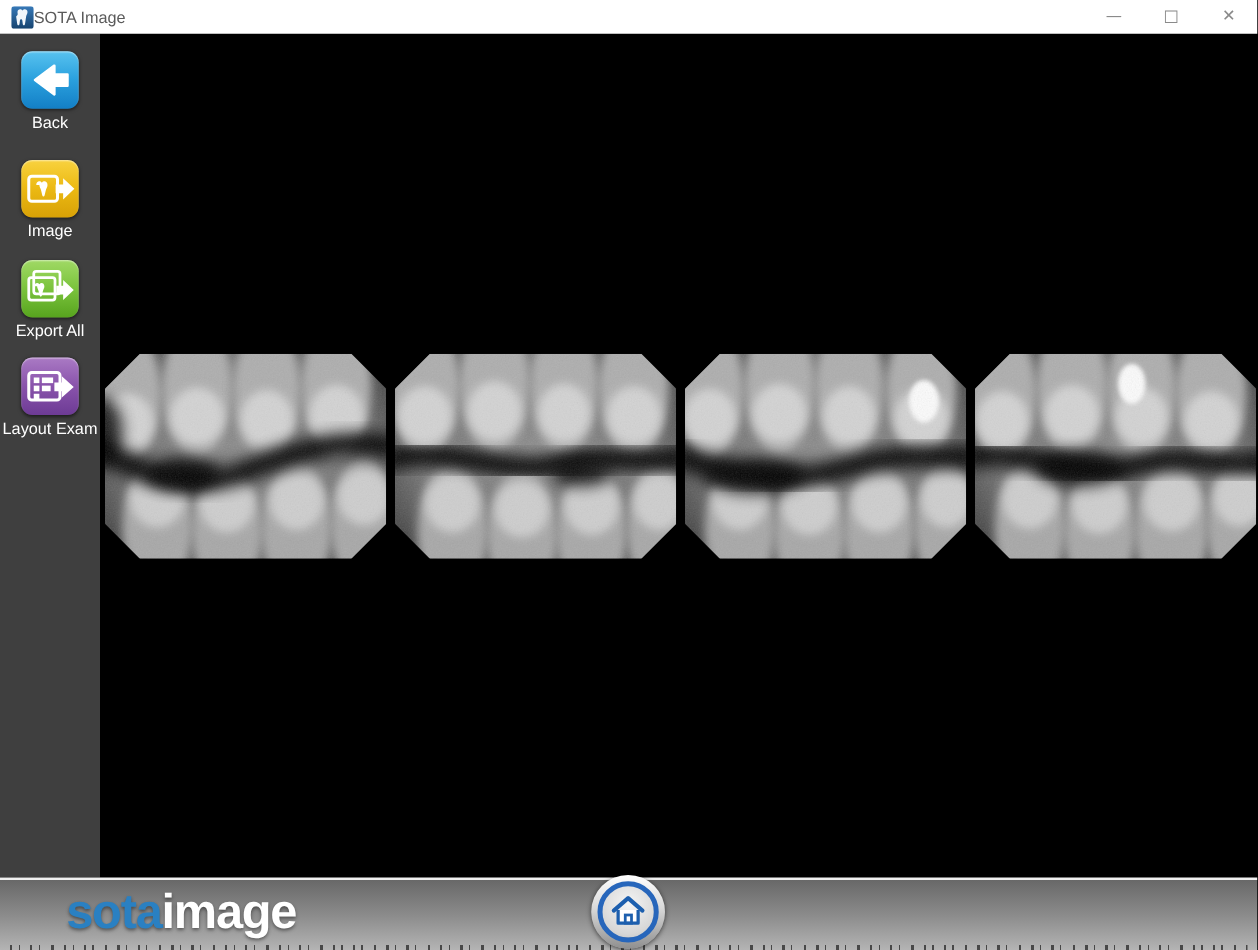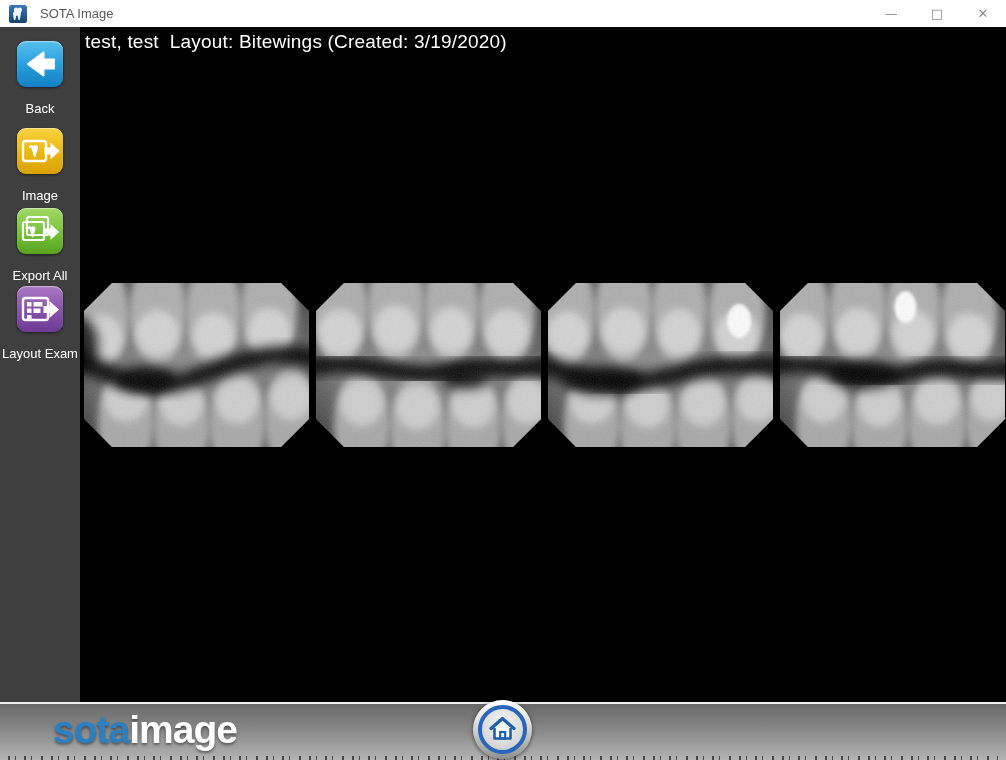--- a/index.html
+++ b/index.html
@@ -4,33 +4,33 @@
 <style>
   * { margin:0; padding:0; box-sizing:border-box; }
   html,body { width:1006px; height:760px; overflow:hidden; background:#000;
     font-family:"Liberation Sans", sans-serif; }
   .window { position:relative; width:1006px; height:760px; background:#000; }
 
   
   .titlebar { position:absolute; top:0; left:0; width:1006px; height:27px;
     background:#ffffff; display:flex; align-items:center; z-index:10; }
   .app-icon { width:18px; height:18px; margin-left:9px; display:block; }
-  .app-title { margin-left:13px; font-size:13px; color:#5a5a5a; }
+  .app-title { margin-left:0; font-size:13px; color:#5a5a5a; }
   .win-controls { margin-left:auto; display:flex; height:100%; }
   .win-btn { width:46px; height:27px; display:flex; align-items:center; justify-content:center;
     color:#8a8a8a; font-size:13px; cursor:default; font-family:"DejaVu Sans", sans-serif; }
 
   
   .app-body { position:absolute; top:27px; left:0; width:1006px; height:675px; display:flex; }
   .sidebar { position:relative; width:80px; height:100%; background:#3f3f3f; flex:0 0 80px; }
   .side-item { position:absolute; left:0; width:80px; text-align:center; cursor:pointer; }
   .side-icon { width:46px; height:46px; margin:0 auto; border-radius:9px; position:relative;
     box-shadow: inset 0 1px 1px rgba(255,255,255,.45), 0 1px 3px rgba(0,0,0,.55); }
   .side-icon svg { position:absolute; inset:0; }
-  .side-label { margin-top:14px; font-size:13px; color:#ffffff; }
+  .side-label { margin-top:3px; font-size:13px; color:#ffffff; }
 
   .main { position:relative; flex:1; background:#000; overflow:hidden; }
   .main-header { position:absolute; top:4px; left:5px; color:#ffffff; font-size:19px;
     white-space:pre; letter-spacing:.2px; }
 
   .xray-row { position:absolute; top:256px; left:4px; display:flex; gap:7px; }
   .xray { width:225px; height:164px; background:#000; cursor:pointer;
     clip-path: polygon(28px 0, calc(100% - 28px) 0, 100% 28px, 100% calc(100% - 28px),
       calc(100% - 28px) 100%, 28px 100%, 0 calc(100% - 28px), 0 28px); }
   .xray svg { width:100%; height:100%; display:block; }
@@ -150,21 +150,20 @@
             <rect x="16.5" y="16" width="9" height="4.5" fill="#ffffff"></rect>
             <rect x="16.5" y="22.5" width="7" height="4.5" fill="#ffffff"></rect>
             <path d="M26.5 20 h6 v-5 l9.5 8.5 -9.5 8.5 v-5 h-6 z" fill="#ffffff"></path>
           </svg>
         </div>
         <div class="side-label">Layout Exam</div>
       </div>
     </div>
 
     <div class="main">
-      <div class="main-header">test, test  Layout: Bitewings (Created: 3/19/2020)</div>
       <div class="xray-row">
         <div class="xray">
             <svg viewBox="0 0 226 164" preserveAspectRatio="none">
               <rect x="-6" y="-6" width="238" height="176" fill="url(#xr-bg)"></rect>
               <ellipse cx="18" cy="32" rx="27" ry="54" fill="#aeaeae" filter="url(#xr-b4)"></ellipse>
               <ellipse cx="18" cy="54.68" rx="21.060000000000002" ry="22.68" fill="#d3d3d3" filter="url(#xr-b4)"></ellipse>
               <ellipse cx="74" cy="27" rx="28" ry="55" fill="#aeaeae" filter="url(#xr-b4)"></ellipse>
               <ellipse cx="74" cy="50.099999999999994" rx="21.84" ry="23.099999999999998" fill="#d3d3d3" filter="url(#xr-b4)"></ellipse>
               <ellipse cx="130" cy="29" rx="27" ry="55" fill="#aeaeae" filter="url(#xr-b4)"></ellipse>
               <ellipse cx="130" cy="52.099999999999994" rx="21.060000000000002" ry="23.099999999999998" fill="#d3d3d3" filter="url(#xr-b4)"></ellipse>

